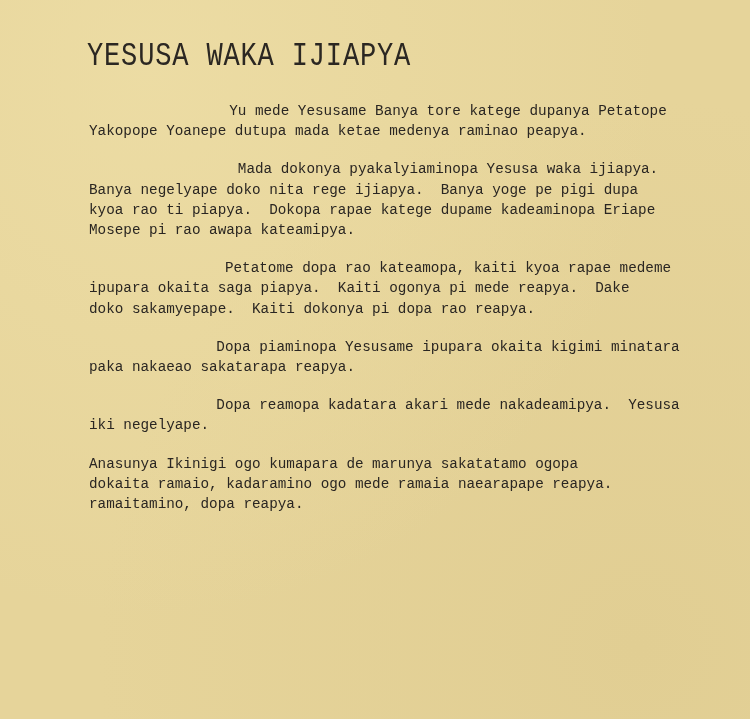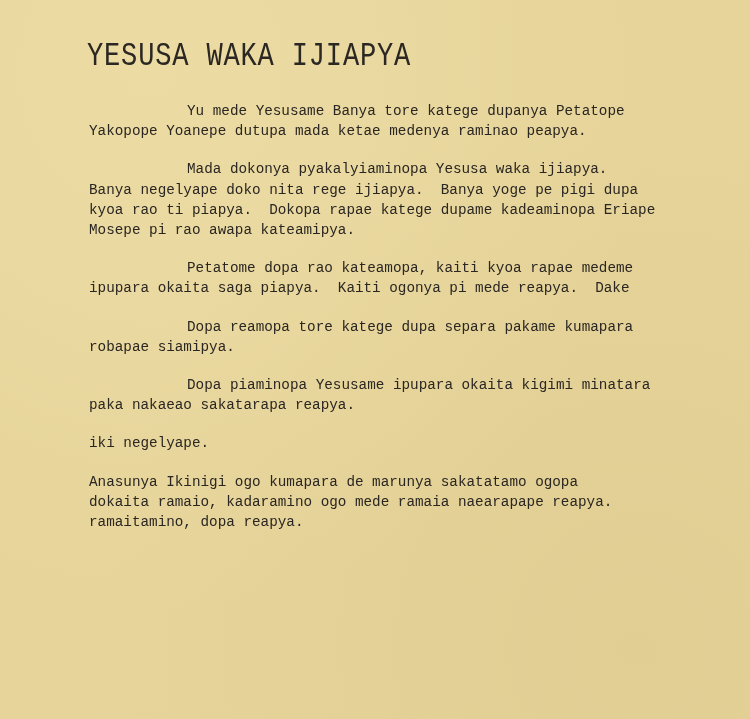--- a/index.html
+++ b/index.html
@@ -20,21 +20,21 @@
       color: #2b2722; transform: scaleX(0.82); transform-origin: left top;
       white-space: nowrap; margin: 0;
     }
     .body-text {
       position: absolute; left: 89px; top: 101px; width: 620px;
       font-family: "Liberation Mono", "DejaVu Sans Mono", monospace;
       font-size: 14.3px; line-height: 20.2px; color: #2a2622;
     }
     .para { margin: 0 0 18px 0; }
     .para .line { display: block; white-space: pre; }
-    .para .line.first { padding-left: 98px; }
+    .para .line.first { padding-left: 98px; text-align: center; }
   </style>
 </head>
 <body>
 
 <div class="page">
   <h1 class="title">YESUSA WAKA IJIAPYA</h1>
 
   <div class="body-text">
     <p class="para">
       <span class="line first">Yu mede Yesusame Banya tore katege dupanya Petatope</span>
@@ -42,30 +42,28 @@
     </p>
     <p class="para">
       <span class="line first">Mada dokonya pyakalyiaminopa Yesusa waka ijiapya.</span>
       <span class="line">Banya negelyape doko nita rege ijiapya.  Banya yoge pe pigi dupa</span>
       <span class="line">kyoa rao ti piapya.  Dokopa rapae katege dupame kadeaminopa Eriape</span>
       <span class="line">Mosepe pi rao awapa kateamipya.</span>
     </p>
     <p class="para">
       <span class="line first">Petatome dopa rao kateamopa, kaiti kyoa rapae medeme</span>
       <span class="line">ipupara okaita saga piapya.  Kaiti ogonya pi mede reapya.  Dake</span>
-    </p>
-    <p class="para">
-      <span class="line first">Dopa reamopa tore katege dupa separa pakame kumapara</span>
-      <span class="line">robapae siamipya.</span>
+      <span class="line">doko sakamyepape.  Kaiti dokonya pi dopa rao reapya.</span>
     </p>
     <p class="para">
       <span class="line first">Dopa piaminopa Yesusame ipupara okaita kigimi minatara</span>
       <span class="line">paka nakaeao sakatarapa reapya.</span>
     </p>
     <p class="para">
+      <span class="line first">Dopa reamopa kadatara akari mede nakadeamipya.  Yesusa</span>
       <span class="line">iki negelyape.</span>
     </p>
     <p class="para">
       <span class="line">Anasunya Ikinigi ogo kumapara de marunya sakatatamo ogopa</span>
       <span class="line">dokaita ramaio, kadaramino ogo mede ramaia naearapape reapya.</span>
       <span class="line">ramaitamino, dopa reapya.</span>
     </p>
   </div>
 </div>
 

